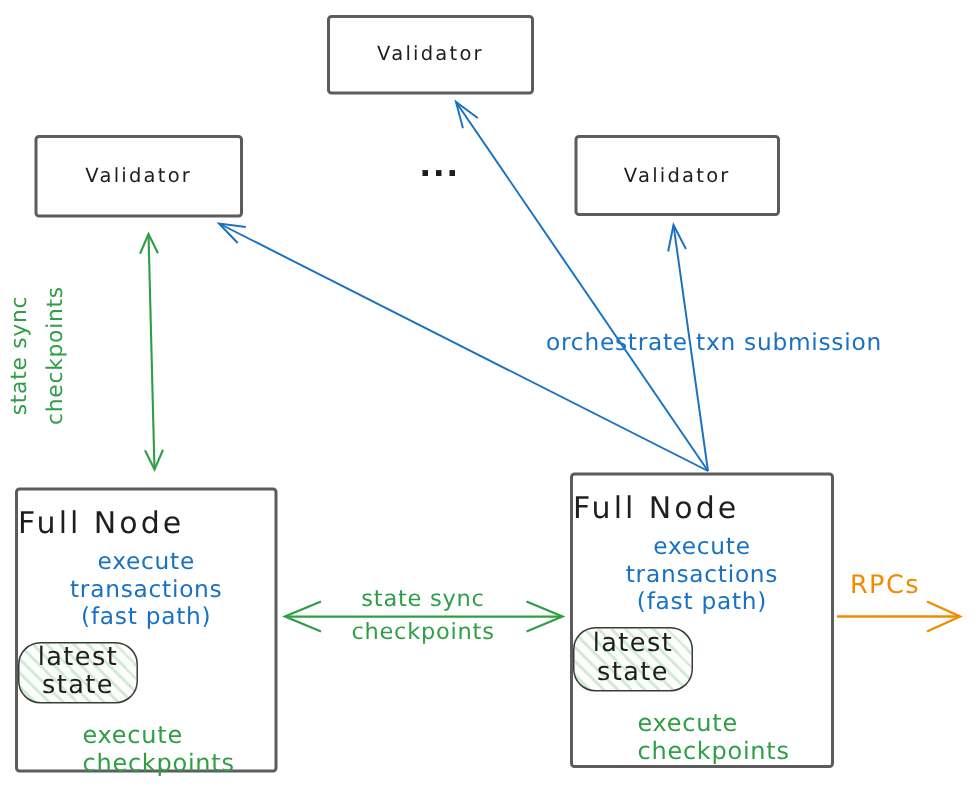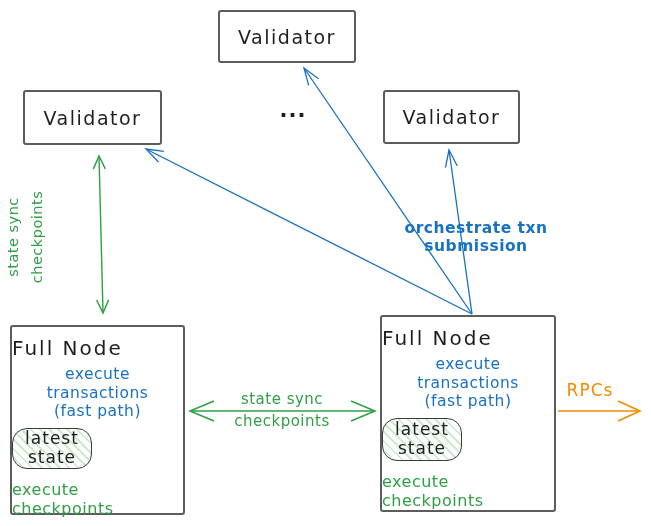--- a/index.html
+++ b/index.html
@@ -13,21 +13,21 @@
   }
   .box{
     position:absolute;
     background:#ffffff;
     border:2px solid #5c5c5c;
     border-radius:3px;
     display:flex;align-items:center;justify-content:center;
     box-sizing:border-box;
   }
   .validator-label{
-    font-size:19px;letter-spacing:1.5px;color:#1e1e1e;
+    font-size:13px;letter-spacing:1.5px;color:#1e1e1e;
   }
   .v-top{left:218px;top:10px;width:138px;height:53px;}
   .v-left{left:23px;top:90px;width:139px;height:55px;}
   .v-right{left:383px;top:90px;width:137px;height:54px;}
   .ellipsis{
     position:absolute;left:276px;top:98px;width:34px;
     font-size:21px;font-weight:700;letter-spacing:1px;text-align:center;
   }
   .fullnode{
     position:absolute;
@@ -45,24 +45,24 @@
     margin-top:7px;
     width:80px;height:62px;
     border:1.8px solid #3a3a3a;border-radius:15px;
     box-sizing:border-box;
     display:flex;flex-direction:column;align-items:center;justify-content:center;
     background:
       repeating-linear-gradient(45deg, #cfe9d4 0px, #cfe9d4 1.8px, rgba(255,255,255,0) 1.8px, rgba(255,255,255,0) 6.5px),
       #fbfefb;
     font-size:17px;letter-spacing:1px;color:#1e1e1e;line-height:1.15;
   }
-  .fn-green{color:#2f9e44;font-size:16px;letter-spacing:.5px;margin-top:11px;}
+  .fn-green{color:#2f9e44;font-size:16px;letter-spacing:.5px;margin-top:11px;margin-left:43px;}
   .edge-label{position:absolute;text-align:center;}
   .green-text{color:#2f9e44;}
-  .blue-text{color:#1971c2;font-weight:bold;}
+  .blue-text{color:#1971c2;}
   .orange-text{color:#f08c00;}
   .rot{
     width:150px;height:18px;line-height:18px;
     transform:rotate(-90deg);
     font-size:14.5px;letter-spacing:.5px;
   }
   .rot-1{left:-62px;top:228px;}
   .rot-2{left:-38px;top:228px;}
   .mid-sync{width:140px;font-size:15px;letter-spacing:.5px;}
   .mid-1{left:212px;top:390px;}

